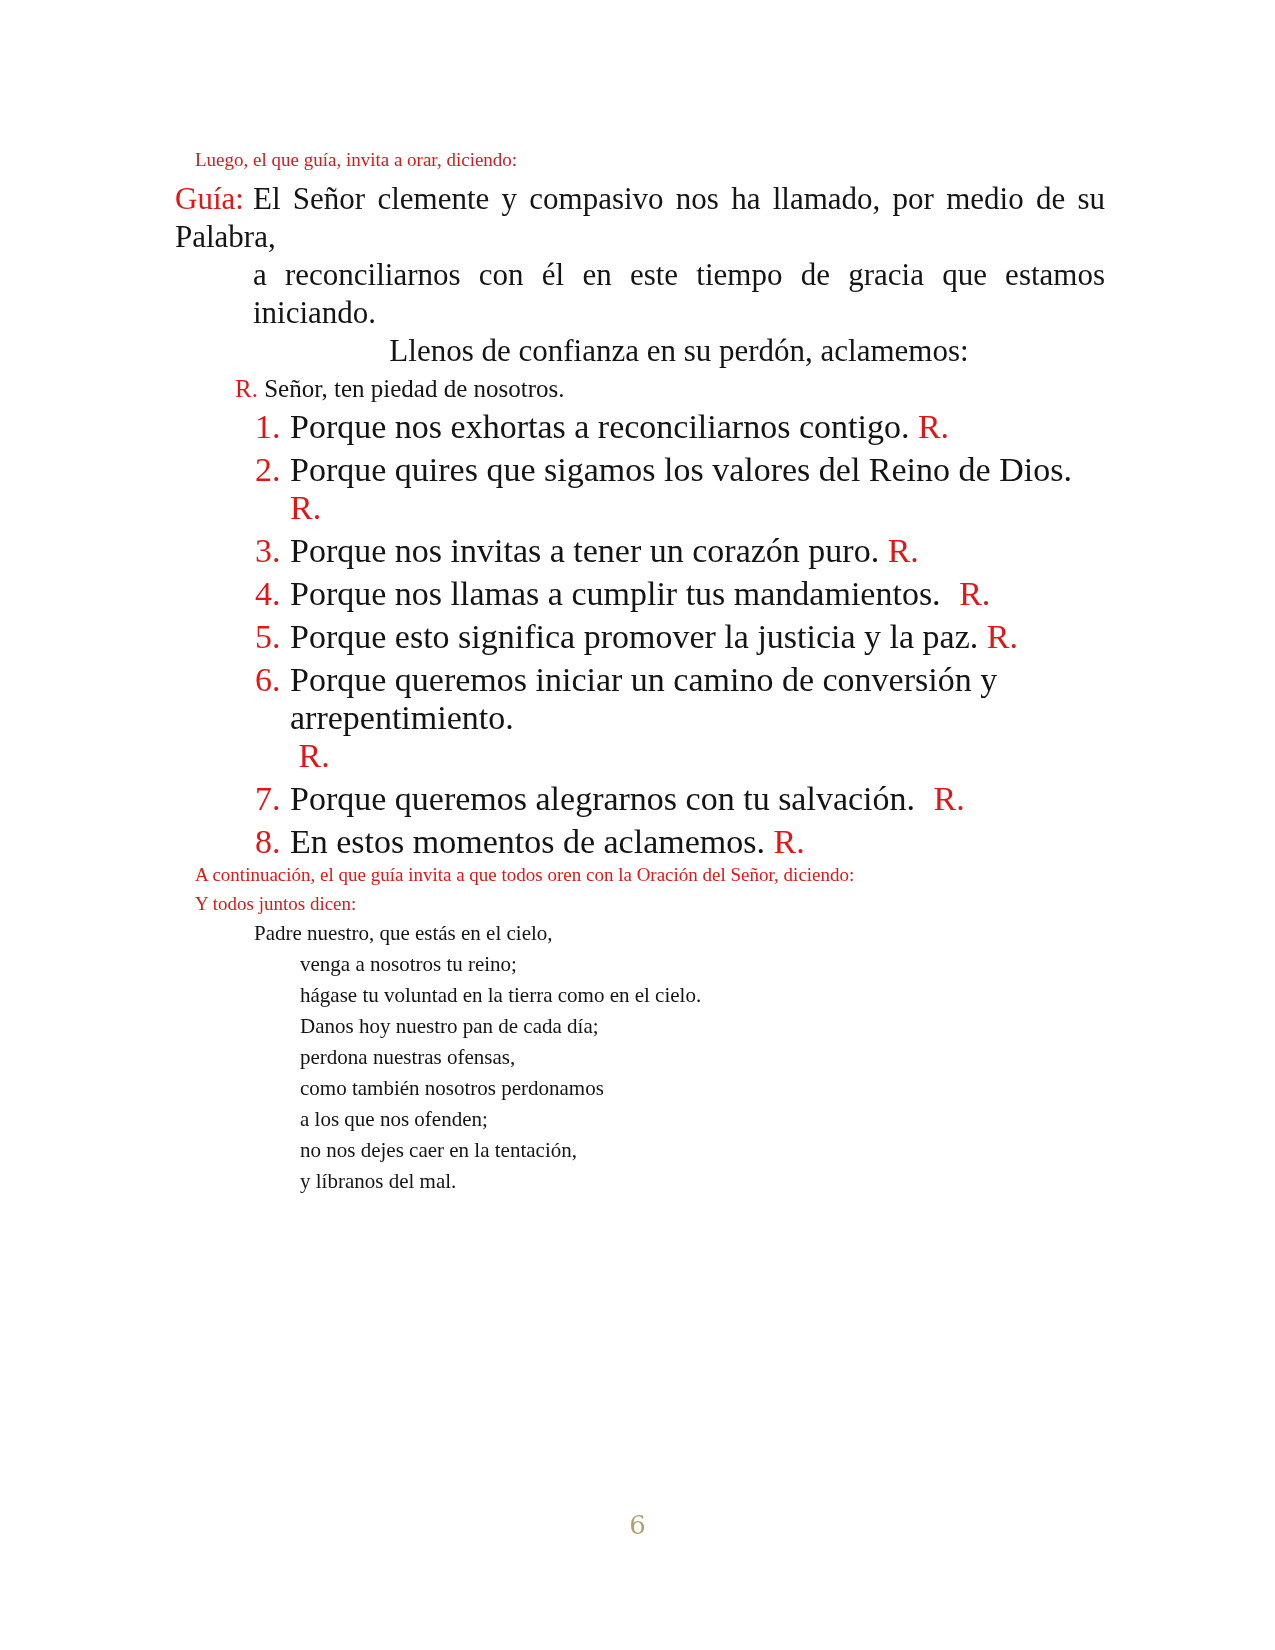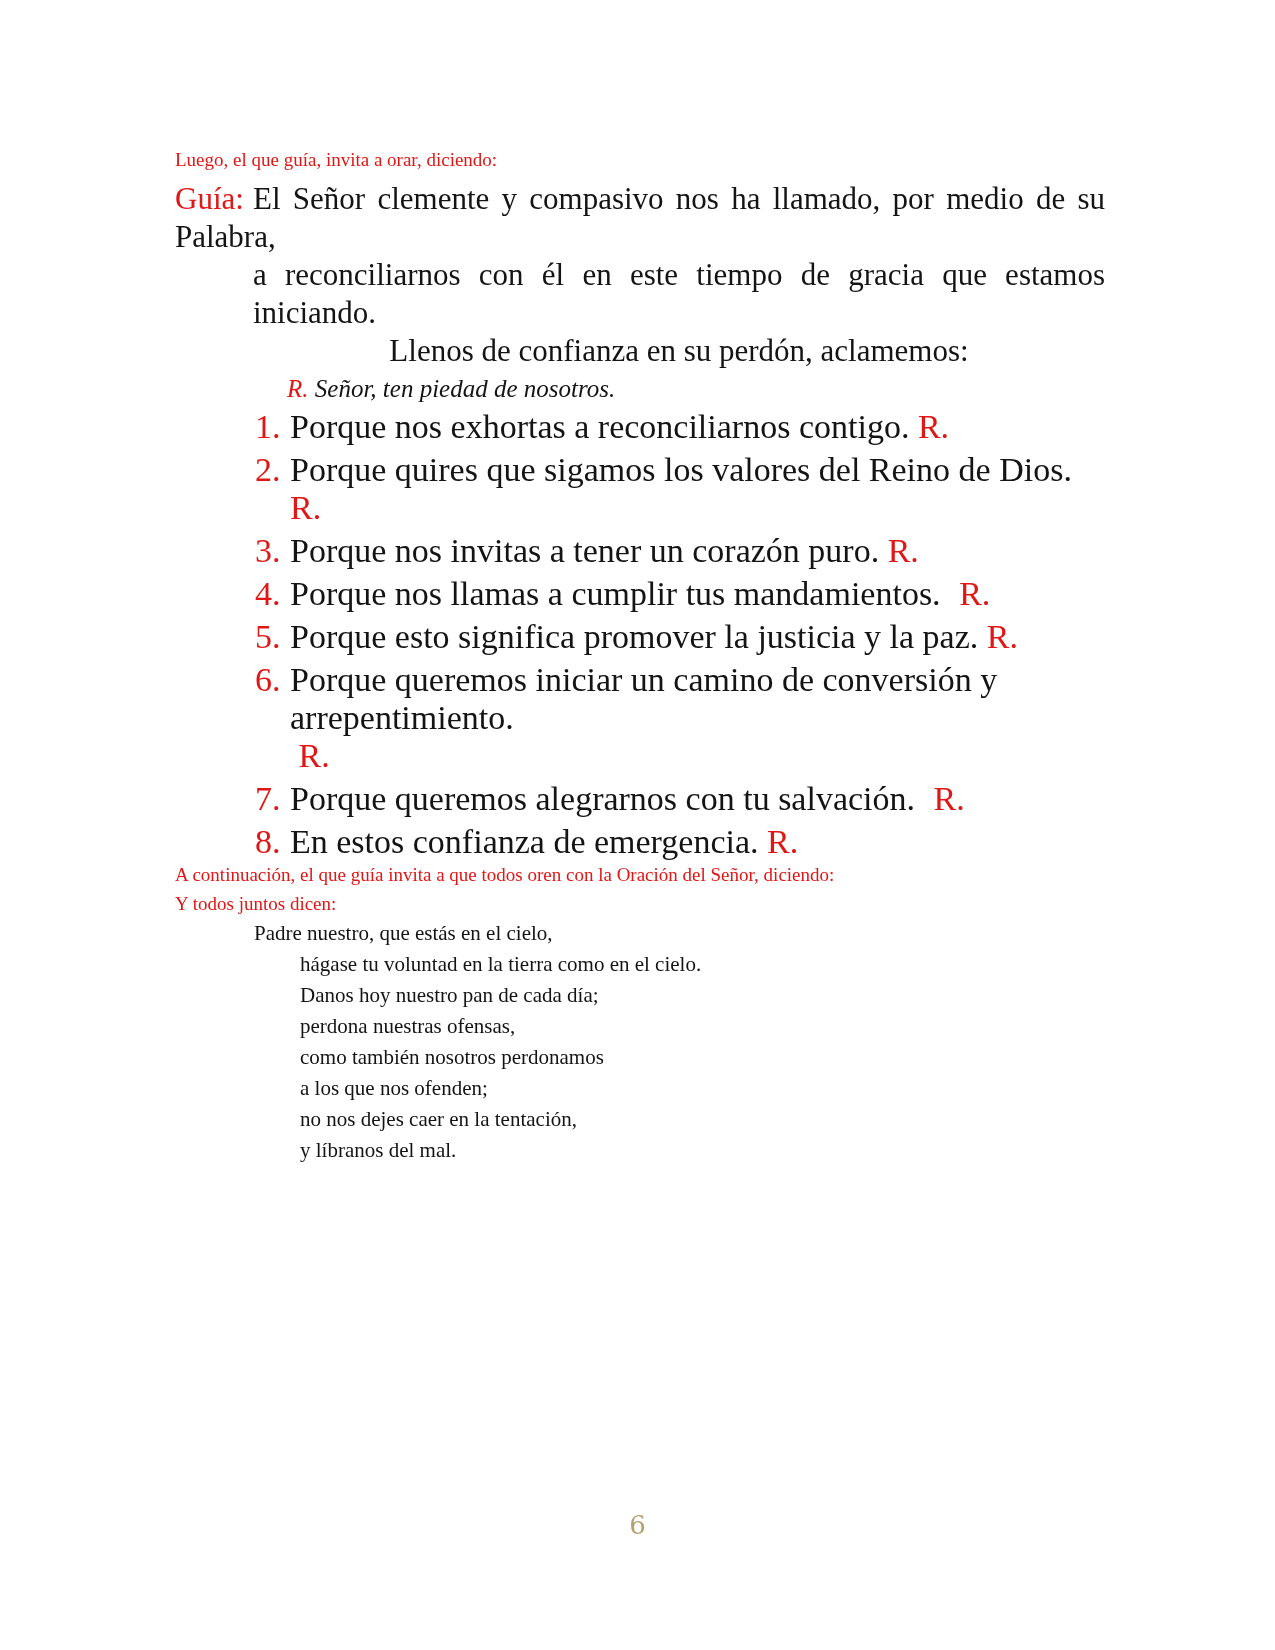--- a/index.html
+++ b/index.html
@@ -20,20 +20,21 @@
   }
   .content{
     box-sizing:border-box;
     padding:148px 170px 0 175px;
   }
   
   .rubric{
     color:var(--red);
     font-size:19px;
     line-height:24px;
+    margin-left:20px;
   }
   #rubric2{margin-top:2px;}
   #rubric3{margin-top:5px;}
   
   .guia-p{
     font-size:31px;
     line-height:38px;
   }
   #guia1{margin-top:8px;}
   #guia2{margin-top:9px;}
@@ -46,22 +47,21 @@
   .guia-p .line.cont{margin-left:78px;}
   .guia-label{
     display:inline-block;
     width:78px;
     color:var(--red);
   }
   
   .response-line{
     font-size:25px;
     line-height:38px;
-    margin-left:112px;
-    font-style:italic;
+    margin-left:60px;
   }
   .r-red{color:var(--red);}
   
   .litany{font-size:34px;}
   .litany-item{
     line-height:38px;
     padding-left:115px;
     text-indent:-35px;
   }
   .litany-item + .litany-item{margin-top:5px;}
@@ -113,30 +113,31 @@
     </div>
 
     <div class="litany" id="litany">
         <div class="litany-item"><span class="num">1.</span><span class="txt">Porque nos exhortas a reconciliarnos contigo.</span><span class="r-mark"> R.</span></div>
         <div class="litany-item"><span class="num">2.</span><span class="txt">Porque quires que sigamos los valores del Reino de Dios.</span><span class="r-mark"> R.</span></div>
         <div class="litany-item"><span class="num">3.</span><span class="txt">Porque nos invitas a tener un corazón puro.</span><span class="r-mark"> R.</span></div>
         <div class="litany-item"><span class="num">4.</span><span class="txt">Porque nos llamas a cumplir tus mandamientos.</span><span class="r-mark gap"> R.</span></div>
         <div class="litany-item"><span class="num">5.</span><span class="txt">Porque esto significa promover la justicia y la paz.</span><span class="r-mark"> R.</span></div>
         <div class="litany-item"><span class="num">6.</span><span class="txt">Porque queremos iniciar un camino de conversión y arrepentimiento.</span><span class="r-mark block"> R.</span></div>
         <div class="litany-item"><span class="num">7.</span><span class="txt">Porque queremos alegrarnos con tu salvación.</span><span class="r-mark gap"> R.</span></div>
-        <div class="litany-item"><span class="num">8.</span><span class="txt">En estos confianza de emergencia.</span><span class="r-mark"> R.</span></div>
+        <div class="litany-item"><span class="num">8.</span><span class="txt">En estos momentos de aclamemos.</span><span class="r-mark"> R.</span></div>
       </div>
 
     <div class="rubric" id="rubric2">A continuación, el que guía invita a que todos oren con la Oración del Señor, diciendo:</div>
 
 
     <div class="rubric" id="rubric3">Y todos juntos dicen:</div>
 
     <div class="prayer" id="prayer">
         <div class="prayer-line">Padre nuestro, que estás en el cielo,</div>
+        <div class="prayer-line">venga a nosotros tu reino;</div>
         <div class="prayer-line">hágase tu voluntad en la tierra como en el cielo.</div>
         <div class="prayer-line">Danos hoy nuestro pan de cada día;</div>
         <div class="prayer-line">perdona nuestras ofensas,</div>
         <div class="prayer-line">como también nosotros perdonamos</div>
         <div class="prayer-line">a los que nos ofenden;</div>
         <div class="prayer-line">no nos dejes caer en la tentación,</div>
         <div class="prayer-line">y líbranos del mal.</div>
       </div>
 
   </div>

